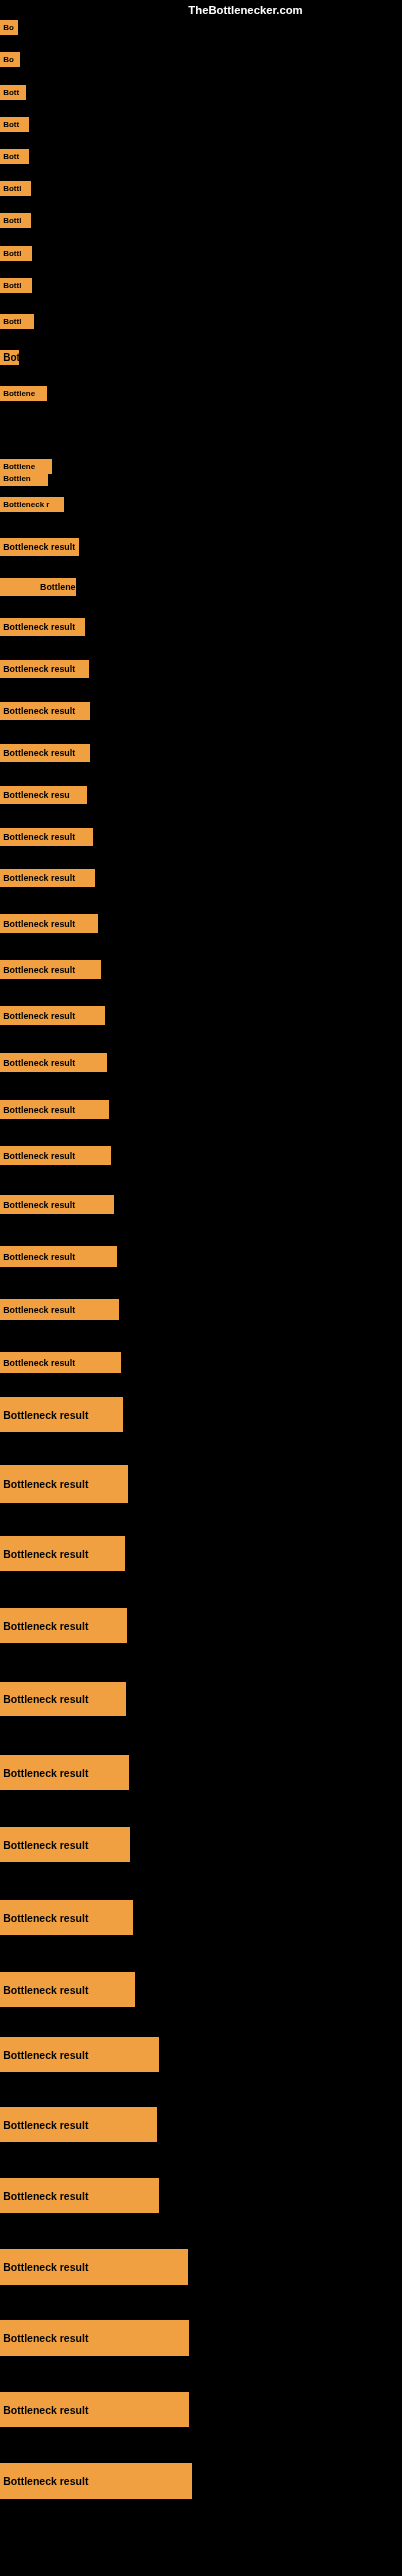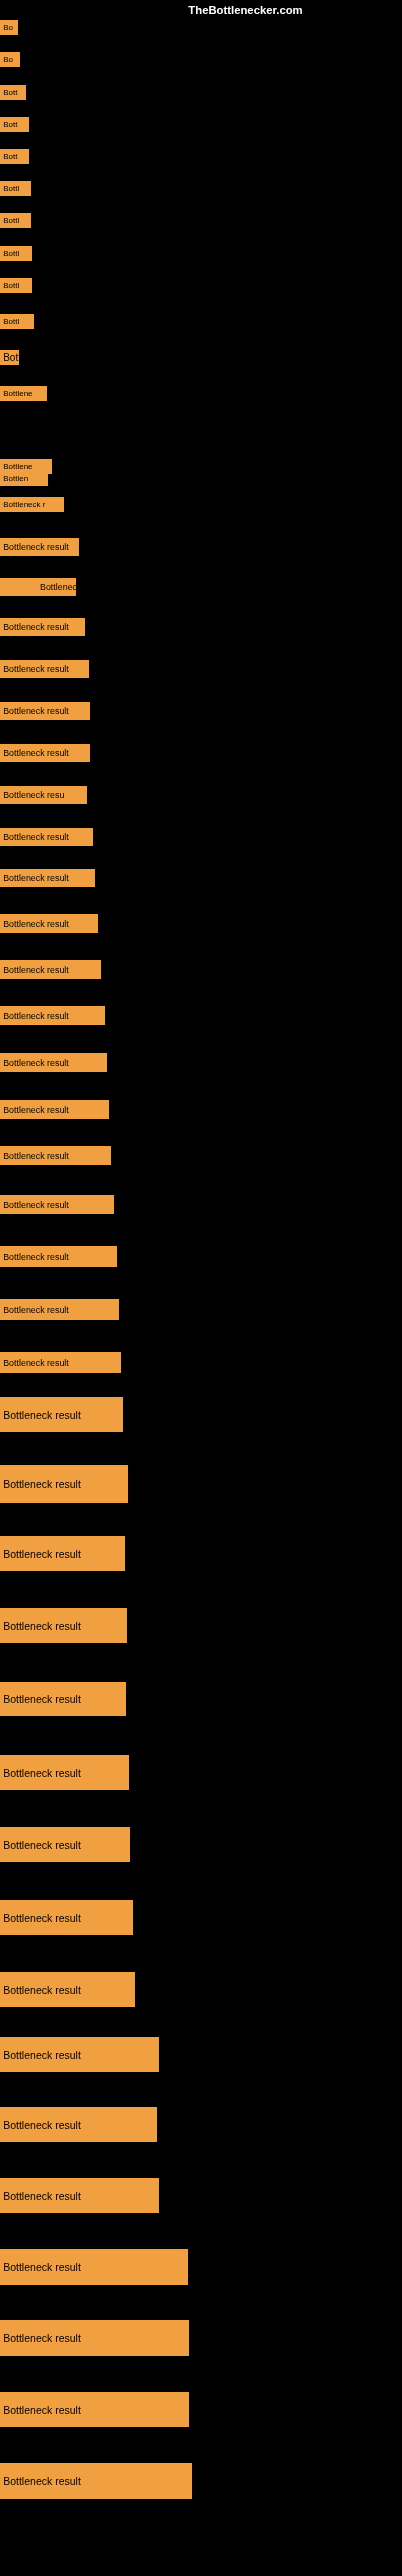--- a/index.html
+++ b/index.html
@@ -24,21 +24,21 @@
       font-weight: bold;
       white-space: nowrap;
       margin-left: 44px;
     }
     .bottleneck-item {
       position: absolute;
       left: 0;
       background-color: #f0a040;
       color: #000000;
       font-size: 8.9px;
-      font-weight: normal;
+      font-weight: bold;
       padding: 1.6px 3.2px;
       display: flex;
       align-items: center;
       white-space: nowrap;
       overflow: hidden;
     }
   </style>
 </head>
 <body>
 

